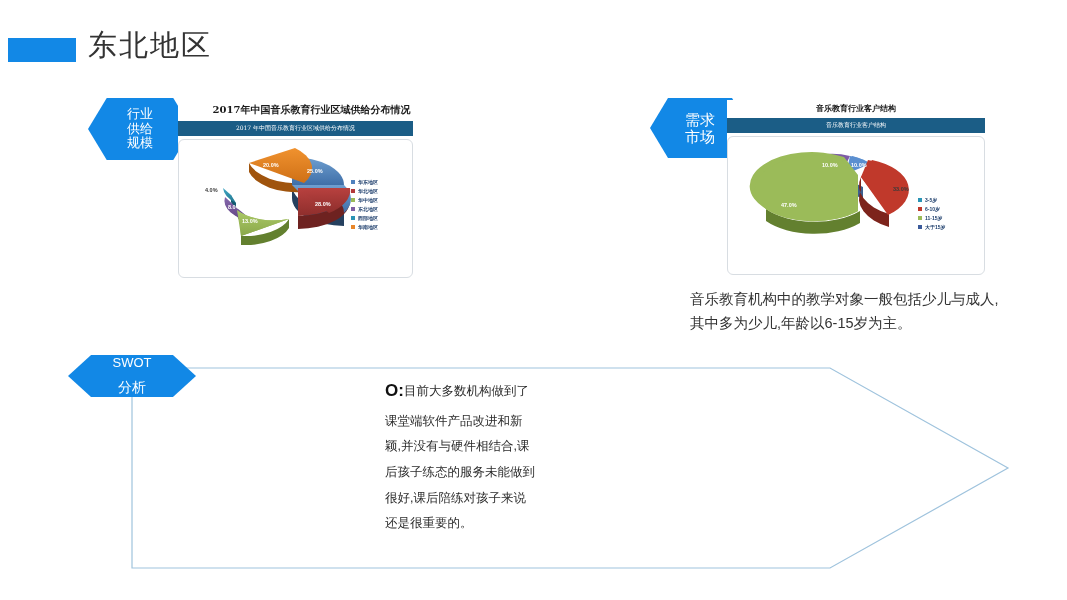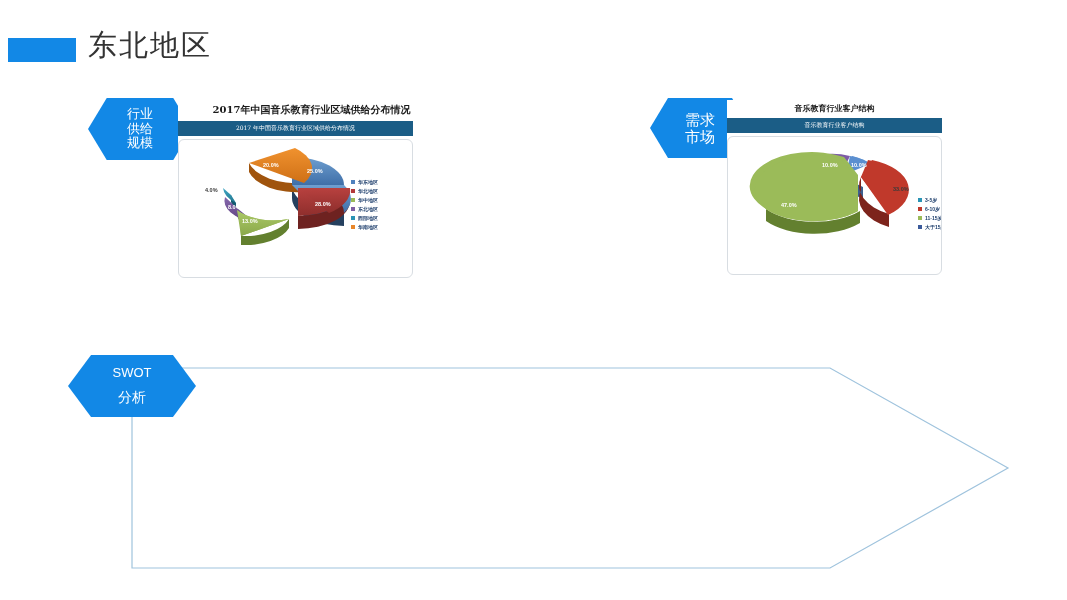--- a/index.html
+++ b/index.html
@@ -22,21 +22,21 @@
   .hex{
     position:absolute;background:#1288e6;color:#ffffff;
     -webkit-clip-path:polygon(18% 0,82% 0,100% 50%,82% 100%,18% 100%,0 50%);
     clip-path:polygon(18% 0,82% 0,100% 50%,82% 100%,18% 100%,0 50%);
     display:flex;flex-direction:column;align-items:center;justify-content:center;
     text-align:center;line-height:1.15;
   }
   .hex span{display:block;}
   #hex-supply{left:88px;top:98px;width:104px;height:62px;font-size:13px;}
   #hex-demand{left:650px;top:98px;width:100px;height:60px;font-size:15px;}
-  #hex-swot{left:68px;top:355px;width:128px;height:62px;font-size:13px;text-align:center;}
+  #hex-swot{left:68px;top:355px;width:128px;height:42px;font-size:13px;text-align:center;}
   #hex-swot .l1{font-size:13px;}
   #hex-swot .l2{font-size:14px;margin-top:8px;}
 
   
   .chart-card{position:absolute;background:#ffffff;}
   .chart-title{
     text-align:center;font-weight:bold;color:#1a1a1a;
     font-family:"DejaVu Serif","Liberation Serif",serif;
   }
   .chart-subbar{
@@ -174,21 +174,21 @@
           <span>西部地区</span>
         </div>
         <div class="legend-row">
           <i class="legend-swatch" style="background:#e8862a"></i>
           <span>华南地区</span>
         </div>
       </div>
     </div>
   </div>
 
-  <div class="chart-card" style="left:727px;top:100px;width:215px;height:178px;">
+  <div class="chart-card" style="left:727px;top:100px;width:258px;height:178px;">
     <div class="chart-title" style="font-size:8px;padding-top:3px;">音乐教育行业客户结构</div>
     <div class="chart-subbar" style="font-size:6px;margin-top:4px;padding:3px 0;">音乐教育行业客户结构</div>
     <div class="chart-body" style="margin-top:3px;height:137px;">
 
       <svg width="233" height="137" viewBox="0 0 233 137">
 
         <path d="M118,37 L118,49 A46,25 0 0 0 135,62 L135,50 A46,25 0 0 1 118,37 Z" fill="#3c5f8e"></path>
         <path d="M133,40 L133,53 A56,32 0 0 0 161,90 L161,77 A56,32 0 0 1 133,40 Z" fill="#7d241c"></path>
         <path d="M38,72 L38,84 A62,34 0 0 0 132,86 L132,74 A62,34 0 0 1 38,72 Z" fill="#63802f"></path>
         <path d="M92,30 L92,42 A44,24 0 0 0 112,56 L112,44 A44,24 0 0 1 92,30 Z" fill="#4b3670"></path>
@@ -229,26 +229,30 @@
           <span>11-15岁</span>
         </div>
         <div class="legend-row">
           <i class="legend-swatch" style="background:#3b5a9b"></i>
           <span>大于15岁</span>
         </div>
       </div>
     </div>
   </div>
 
+  <div class="caption" style="left:690px;top:288px;width:320px;">音乐教育机构中的教学对象一般包括少儿与成人,其中多为少儿,年龄以6-15岁为主。</div>
 
   <div class="swot-arrow">
     <svg width="880" height="215" viewBox="0 0 880 215">
       <polygon points="2,8 700,8 878,108 700,208 2,208" fill="none" stroke="#9fc3dd" stroke-width="1.2"></polygon>
     </svg>
   </div>
 
   <div class="hex" id="hex-swot">
     <span class="l1">SWOT</span>
     <span class="l2">分析</span>
   </div>
 
+  <div class="swot-col" style="left:385px;top:374px;">
+    <span class="k">O:</span><span>目前大多数机构做到了课堂端软件产品改进和新颖,并没有与硬件相结合,课后孩子练态的服务未能做到很好,课后陪练对孩子来说还是很重要的。</span>
+  </div>
 
 </div>
 
 </body></html>

